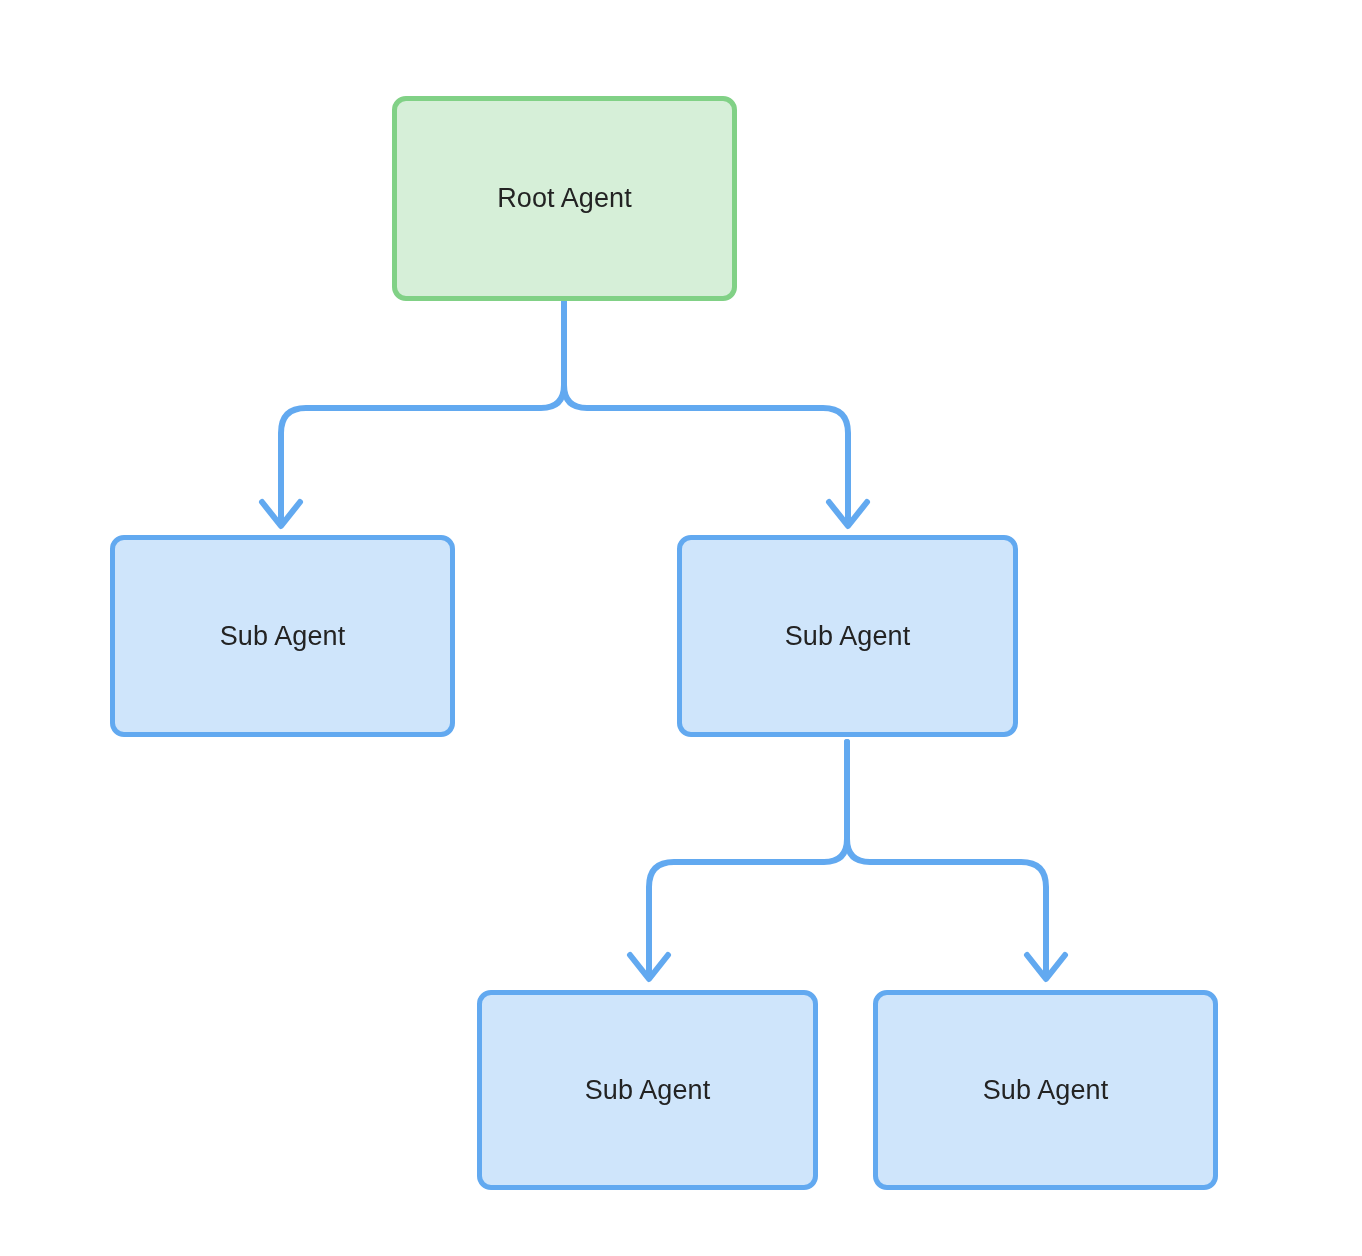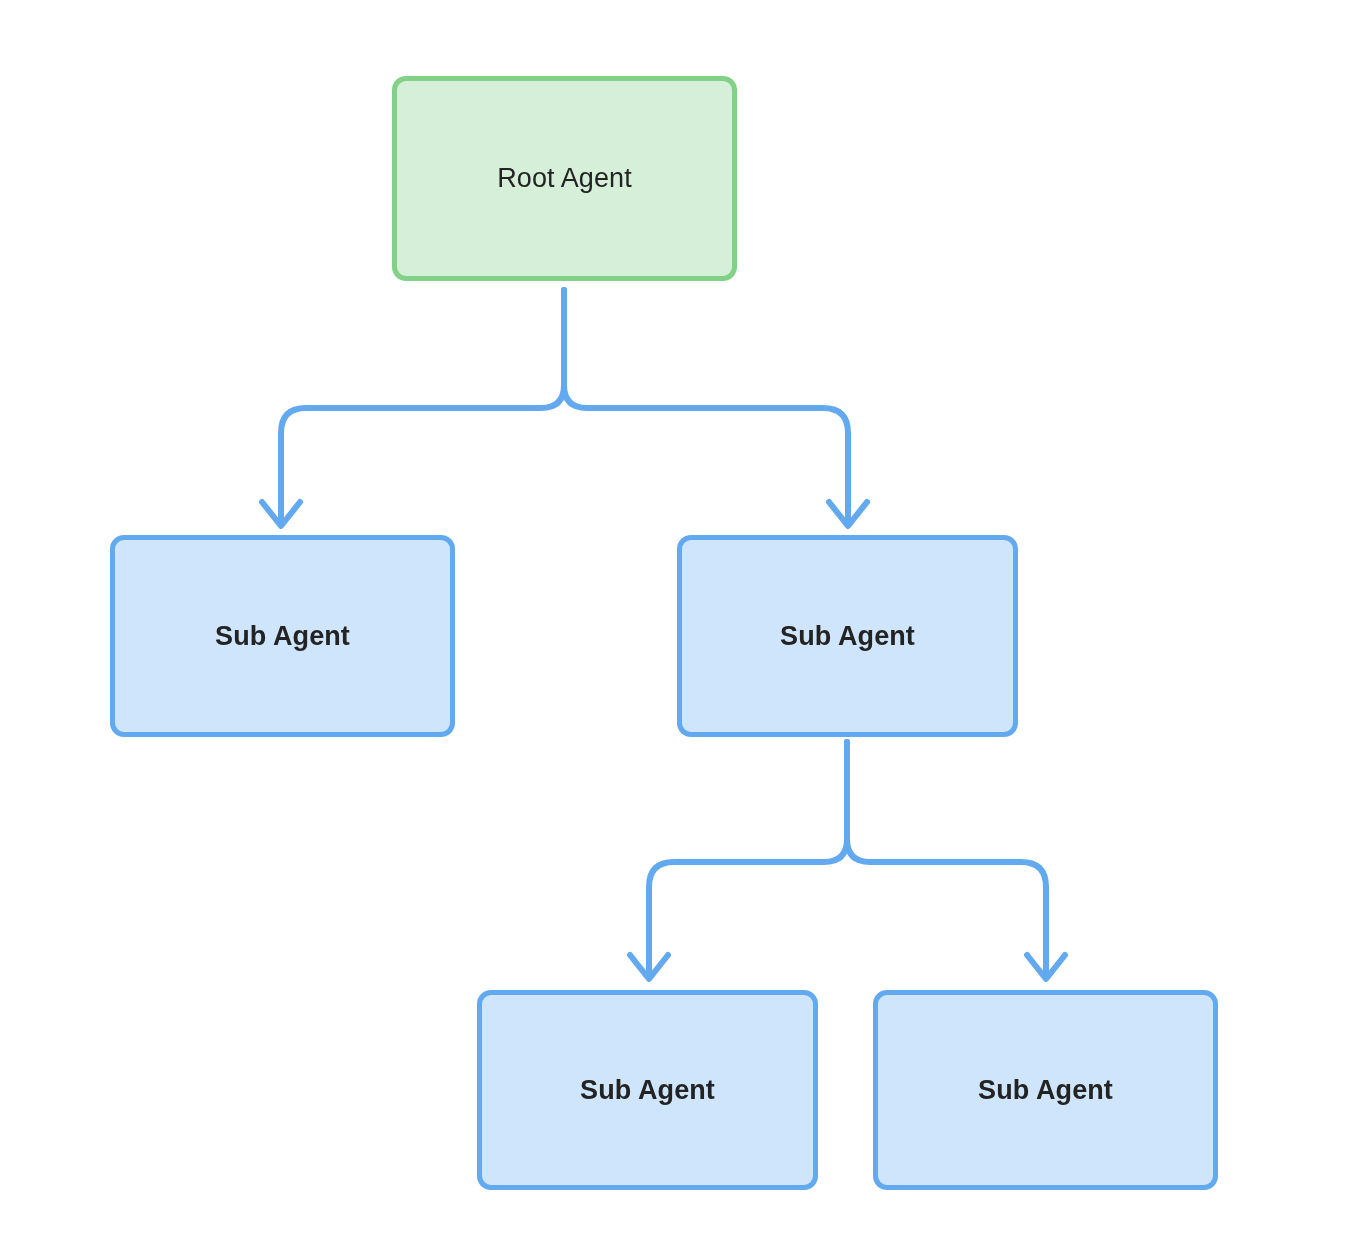--- a/index.html
+++ b/index.html
@@ -43,21 +43,20 @@
     letter-spacing: 0.1px;
     user-select: none;
   }
   .node-root {
     background: #d6efd8;
     border: 5px solid #81d186;
   }
   .node-sub {
     background: #cfe5fb;
     border: 5px solid #62a9f0;
-    font-weight: bold;
   }
 </style>
 </head>
 <body>
 
 <div id="diagram-root">
 
   <svg id="edge-layer" viewBox="0 0 1362 1256" xmlns="http://www.w3.org/2000/svg">
     <g fill="none" stroke="#62a9f0" stroke-width="6" stroke-linecap="round" stroke-linejoin="round">
 
@@ -97,21 +96,21 @@
                  Q 847 862 870 862
                  L 1021 862
                  Q 1046 862 1046 887
                  L 1046 973"></path>
         <path d="M 1027 955 L 1046 979 L 1065 955"></path>
       </g>
 
     </g>
   </svg>
 
-  <div class="node node-root" style="left:392px; top:76px; width:345px; height:205px;">
+  <div class="node node-root" style="left:392px; top:96px; width:345px; height:205px;">
     <span class="node-label">Root Agent</span>
   </div>
 
   <div class="node node-sub" style="left:110px; top:535px; width:345px; height:202px;">
     <span class="node-label">Sub Agent</span>
   </div>
 
   <div class="node node-sub" style="left:677px; top:535px; width:341px; height:202px;">
     <span class="node-label">Sub Agent</span>
   </div>

